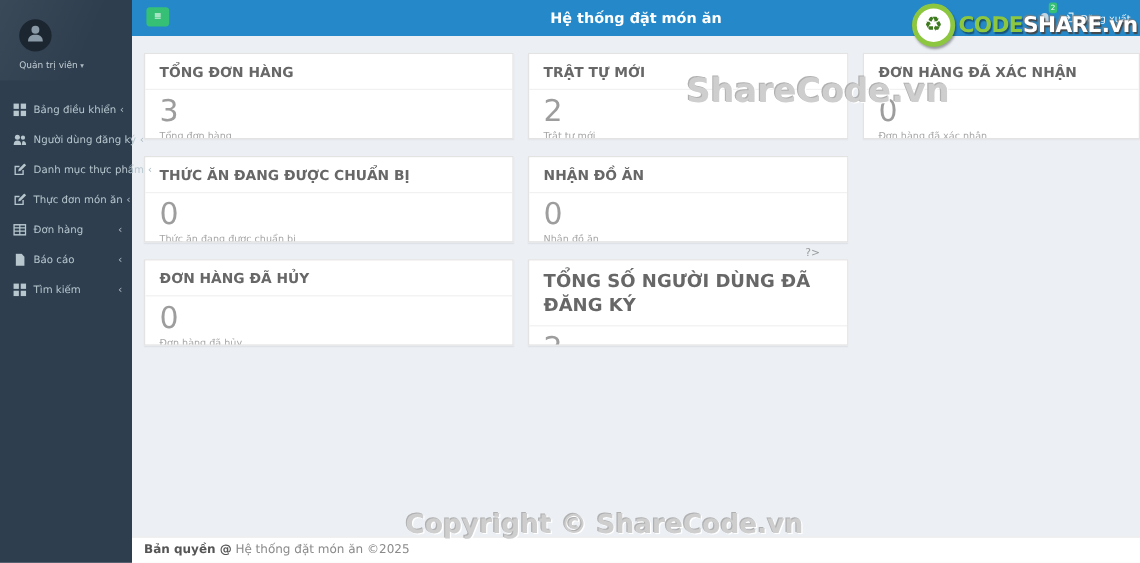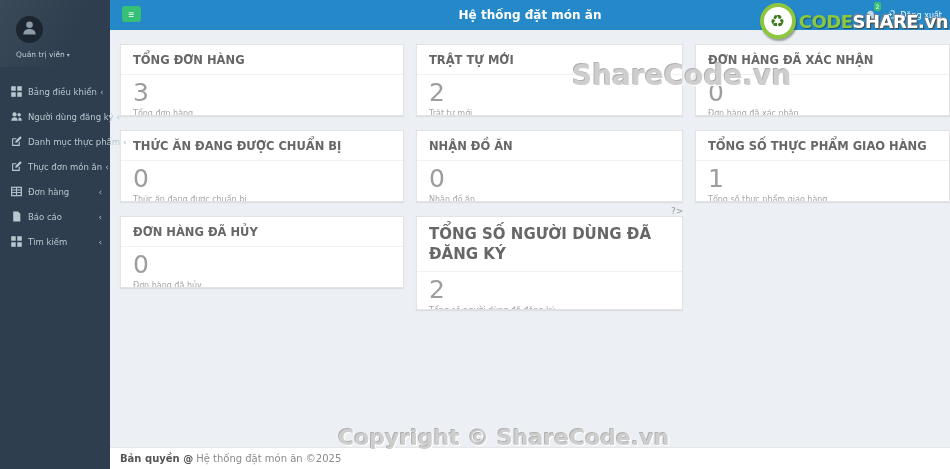--- a/index.html
+++ b/index.html
@@ -24,24 +24,24 @@
   .menu-toggle{position:absolute;left:12px;top:6px;width:19px;height:16px;background:#35c075;border:none;border-radius:3px;color:#fff;font-size:10px;line-height:15px;text-align:center;cursor:pointer;padding:0;}
   .header-title{position:absolute;left:0;right:0;top:0;height:30px;display:flex;align-items:center;justify-content:center;color:#fff;font-size:12px;font-weight:bold;}
   .header-right{position:absolute;right:8px;top:0;height:30px;display:flex;align-items:center;gap:10px;}
   .bell-wrap{position:relative;display:inline-flex;cursor:pointer;}
   .badge{position:absolute;top:-4px;right:-5px;background:#35c075;color:#fff;font-size:6px;line-height:7px;padding:1px 2px;border-radius:2px;}
   .logout{display:inline-flex;align-items:center;gap:5px;font-size:8px;color:rgba(255,255,255,.92);cursor:pointer;}
   
   .content{position:absolute;left:110px;top:30px;right:0;bottom:22px;padding:14px 0 0 10px;}
   .crow{display:flex;gap:12px;margin-bottom:14px;align-items:flex-start;}
   .card{background:#fff;border:1px solid #e3e3e3;box-shadow:0 1px 1px rgba(0,0,0,.07);height:72px;box-sizing:border-box;overflow:hidden;}
-  .card.w1{width:284px;}
+  .card.w1{width:308px;}
   .card.w2{width:267px;}
   .card.w3{flex:1;}
-  .card.tall{height:94px;}
+  .card.tall{height:72px;}
   .card-h{padding:8px 12px 7px;font-weight:bold;font-size:11.5px;color:#676767;border-bottom:1px solid #f1f1f1;white-space:nowrap;overflow:hidden;}
   .card.tall .card-h{font-size:15px;white-space:normal;line-height:1.3;padding:8px 12px 7px;}
   .card-b{padding:4px 12px 6px;}
   .num{font-size:25px;line-height:1.15;color:#9d9d9d;}
   .sub{font-size:8px;color:#a6a6a6;margin-top:1px;}
   
   .footer{position:absolute;left:110px;right:0;bottom:0;height:22px;background:#fff;border-top:1px solid #e6e6e6;display:flex;align-items:center;padding-left:10px;font-size:10px;color:#8a8a8a;box-sizing:border-box;z-index:4;}
   .footer b{color:#555;margin-right:3px;}
   
   .wm{position:absolute;font-weight:bold;color:#cecece;text-shadow:-1px -1px 0 #b0b0b0,1px 1px 0 #ffffff;pointer-events:none;z-index:15;letter-spacing:0;}
@@ -204,27 +204,20 @@
         <div class="sub">Thức ăn đang được chuẩn bị</div>
       </div>
     </div>
     <div class="card w2">
       <div class="card-h">NHẬN ĐỒ ĂN</div>
       <div class="card-b">
         <div class="num">0</div>
         <div class="sub">Nhận đồ ăn</div>
       </div>
     </div>
-    <div class="card w3">
-      <div class="card-h">TỔNG SỐ THỰC PHẨM GIAO HÀNG</div>
-      <div class="card-b">
-        <div class="num">1</div>
-        <div class="sub">Tổng số thực phẩm giao hàng</div>
-      </div>
-    </div>
   </div>
   <div class="crow">
     <div class="card w1">
       <div class="card-h">ĐƠN HÀNG ĐÃ HỦY</div>
       <div class="card-b">
         <div class="num">0</div>
         <div class="sub">Đơn hàng đã hủy</div>
       </div>
     </div>
     <div class="card w2 tall">

